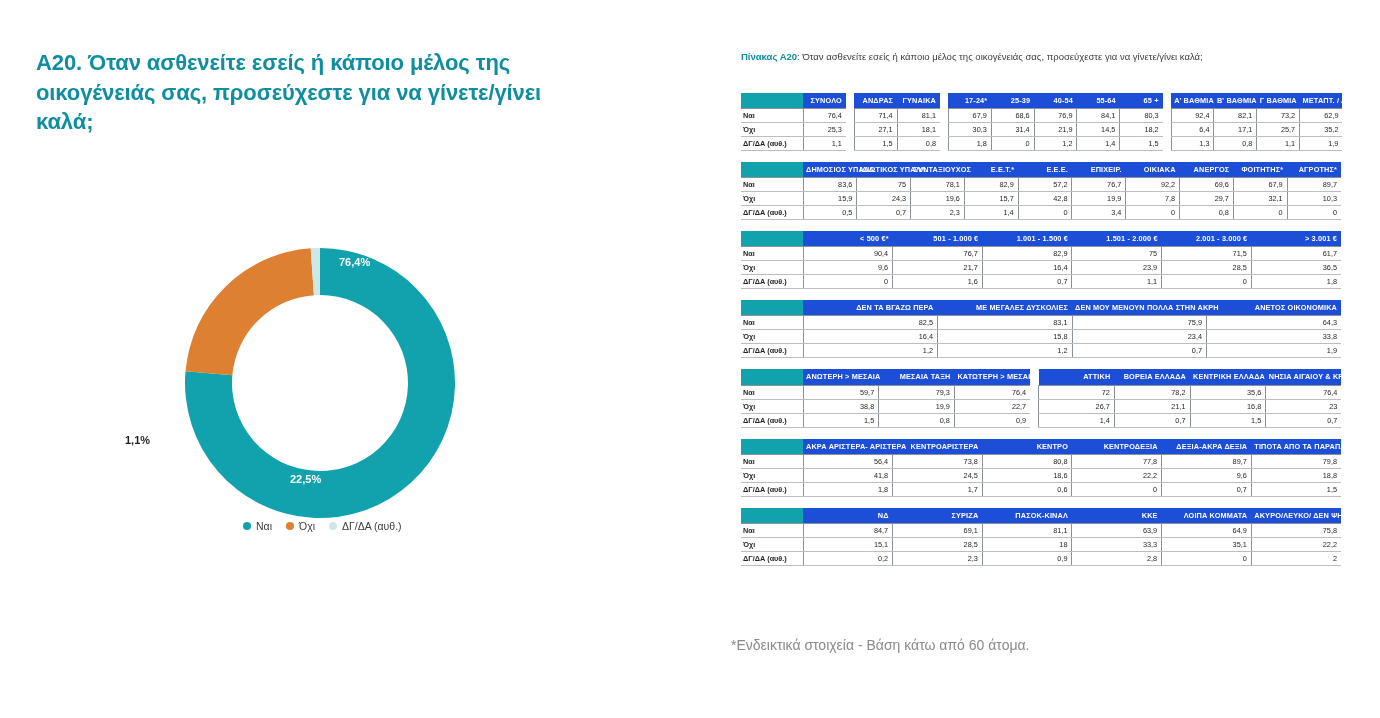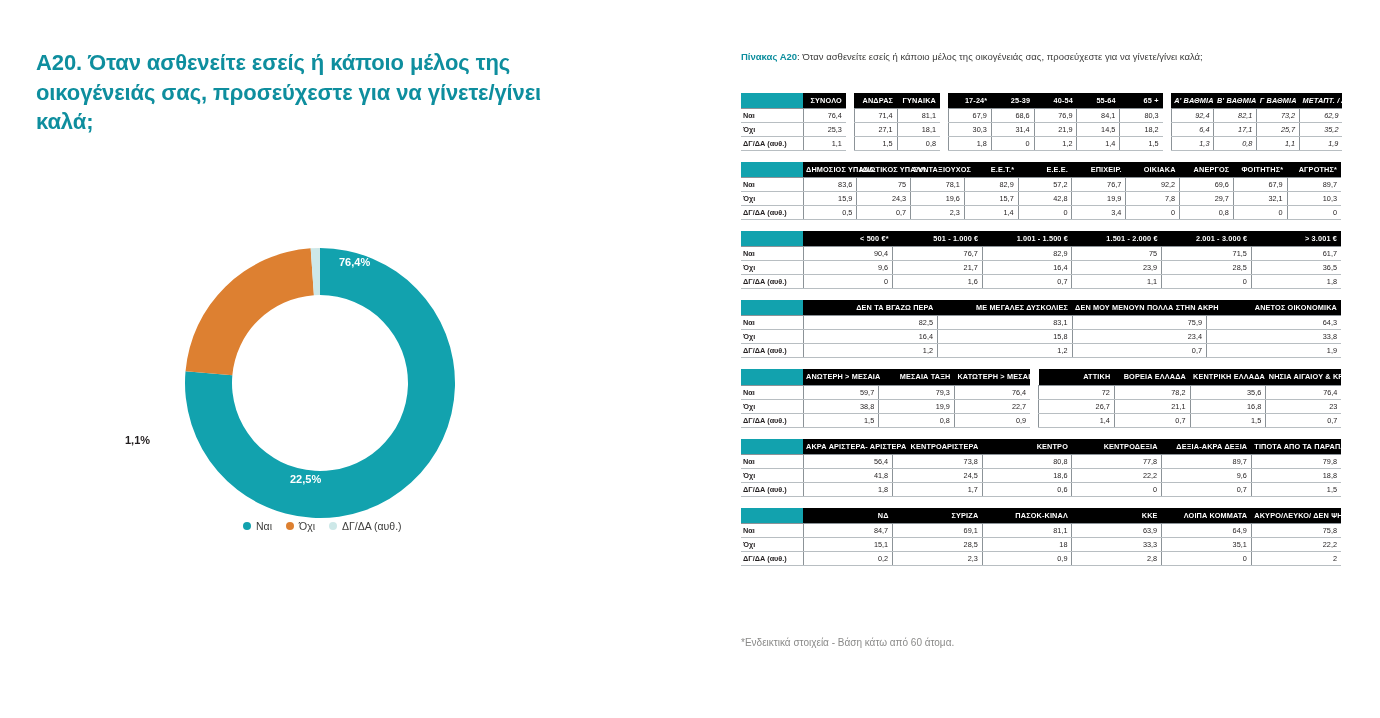--- a/index.html
+++ b/index.html
@@ -95,21 +95,21 @@
     table-layout: fixed;
   }
   table.grid th, table.grid td {
     font-size: 7.3px;
     padding: 0;
     height: 13px;
     vertical-align: middle;
     white-space: nowrap;
   }
   table.grid thead th {
-    background: #000000;
+    background: #1d4ed8;
     color: #ffffff;
     font-weight: bold;
     text-align: right;
     letter-spacing: 0.15px;
     padding: 3px 4px 3px 3px;
     height: auto;
     vertical-align: bottom;
     line-height: 1.25;
   }
   table.grid thead th.rowhead-th {
@@ -131,22 +131,22 @@
     color: #231F20;
     font-size: 7.3px;
   }
   table.grid tbody tr:first-child td { border-top: 1px solid #8C9398; }
 
   
   th.spacer { background: #12A2AE !important; }
 
   #footnote {
     position: absolute;
-    left: 41px; top: 637px;
-    font-size: 10px;
+    left: 31px; top: 637px;
+    font-size: 14px;
     color: #8A8A89;
   }
 </style>
 </head>
 <body>
 
 <div id="page">
 
   <div id="left-panel">
 
@@ -276,21 +276,21 @@
                 </tr>
                 <tr>
                   <td>1,8</td>
                   <td>0</td>
                   <td>1,2</td>
                   <td>1,4</td>
                   <td>1,5</td>
                 </tr>
               </tbody>
             </table>
-            <table class="grid" style="width: 171.333px; font-style: italic;">
+            <table class="grid" style="width: 171.333px;">
               <colgroup>
                 <col style="width: 42.8333px;">
                 <col style="width: 42.8333px;">
                 <col style="width: 42.8333px;">
                 <col style="width: 42.8333px;">
               </colgroup>
               <thead>
                 <tr>
                   <th>Α' ΒΑΘΜΙΑ</th>
                   <th>Β' ΒΑΘΜΙΑ</th>

